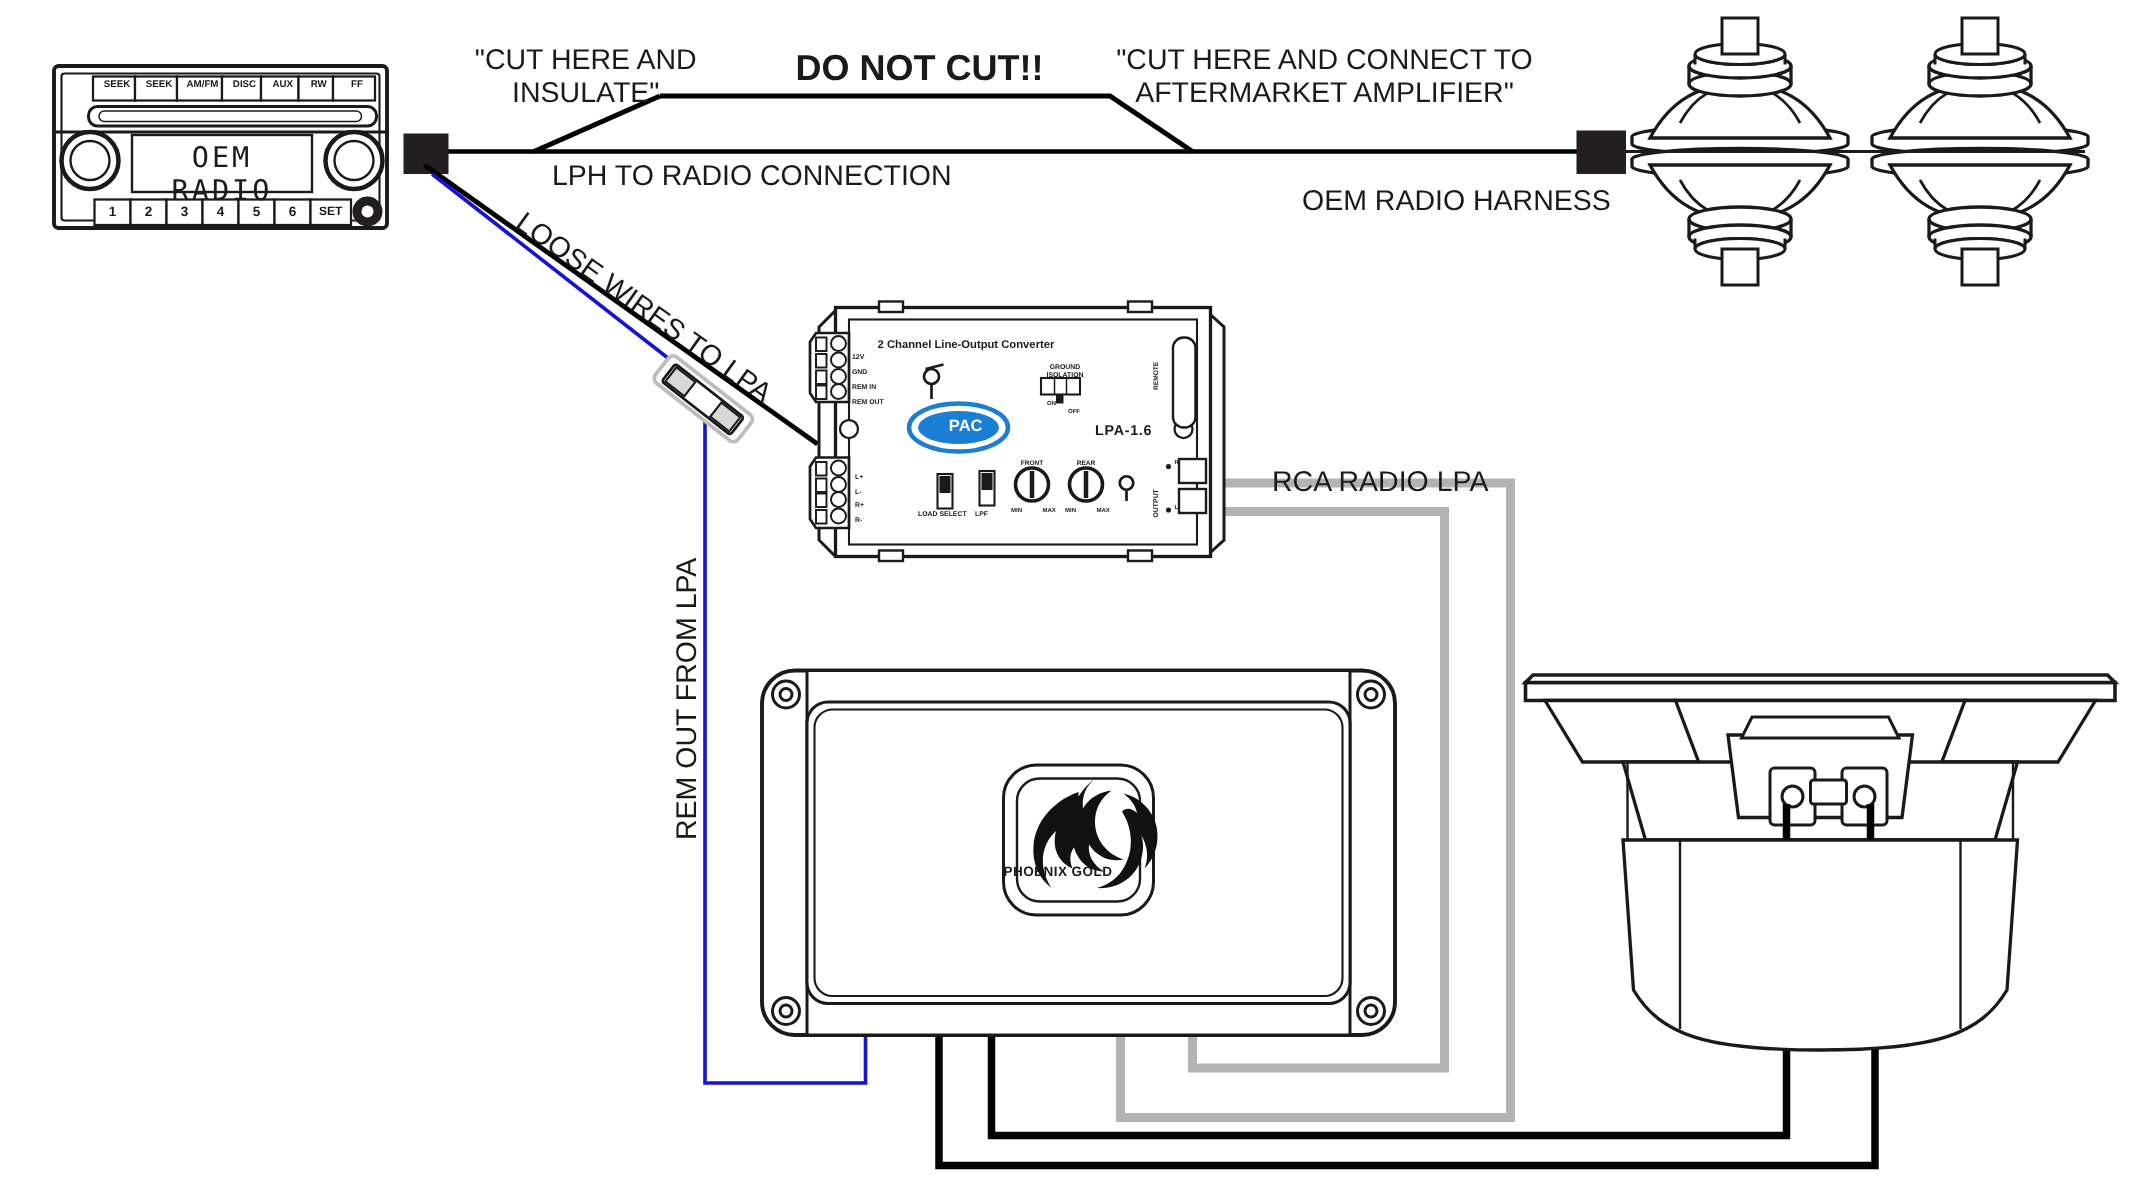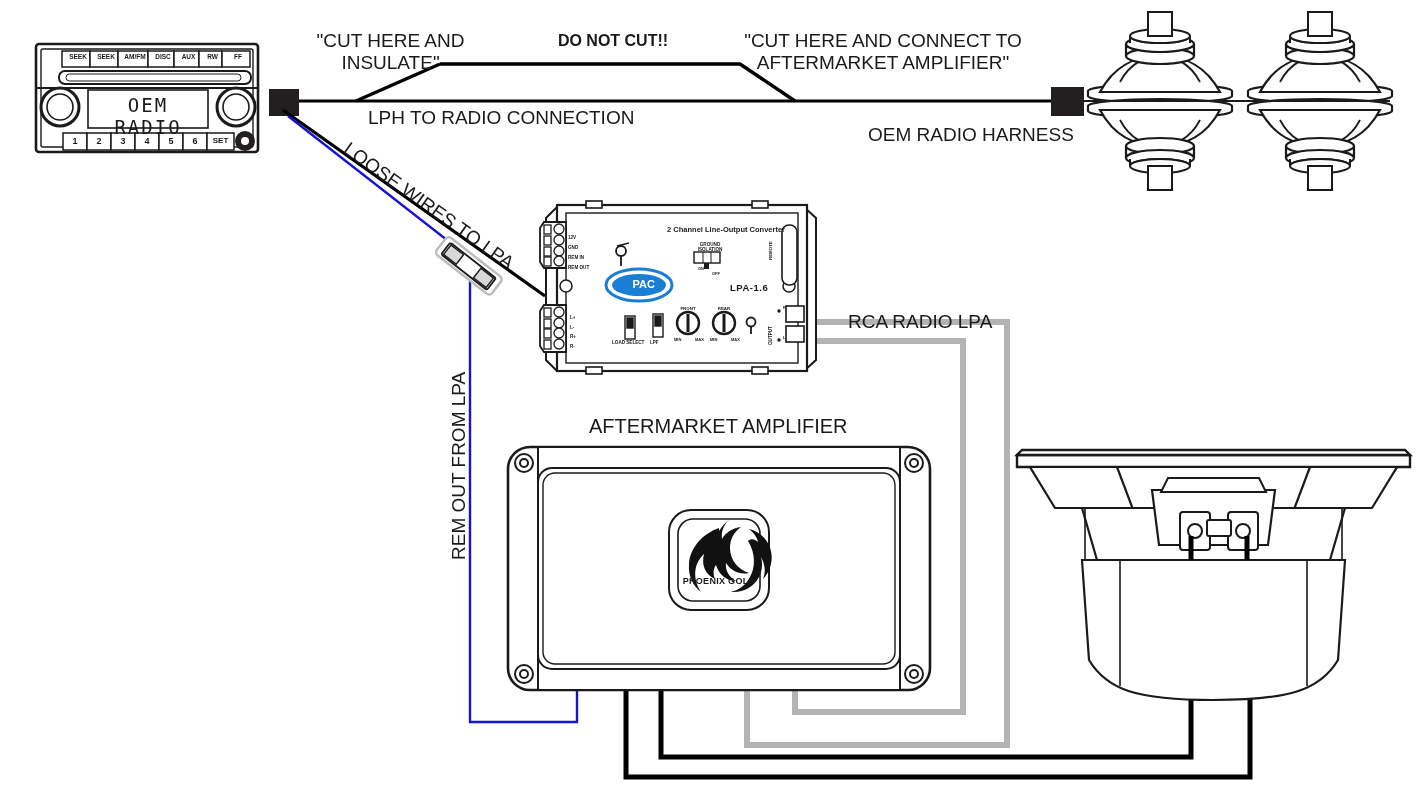--- a/index.html
+++ b/index.html
@@ -3,21 +3,21 @@
 <meta charset="utf-8">
 <style>
   html,body{margin:0;padding:0;background:#ffffff;}
   body{width:1419px;height:787px;position:relative;overflow:hidden;
        font-family:"Liberation Sans",sans-serif;color:#1a1a1a;}
   #stage{position:absolute;inset:0;width:1419px;height:787px;}
   svg.layer{position:absolute;left:0;top:0;width:1419px;height:787px;}
   .lbl{position:absolute;white-space:pre;line-height:1.18;color:#1a1a1a;}
   .lbl.c{text-align:center;}
   .t-quote{font-size:19px;}
-  .t-bold{font-size:16px;font-weight:bold;}
+  .t-bold{font-size:24px;font-weight:bold;}
   .t-mid{font-size:19px;}
   .t-amp{font-size:20px;}
   .rot-diag{transform-origin:0 0;}
   .rot-vert{transform-origin:0 0;}
 </style>
 </head>
 <body>
 
 <div id="stage">
 
@@ -292,21 +292,20 @@
   <div class="lbl t-mid" style="left:868px;top:124px;">OEM RADIO HARNESS</div>
 
   <div class="lbl t-mid" style="left:368px;top:107px;">LPH TO RADIO CONNECTION</div>
 
   <div class="lbl t-mid rot-diag" style="left:352px;top:138px;transform:rotate(35.5deg);">LOOSE WIRES TO LPA</div>
 
   <div class="lbl t-mid rot-vert" style="left:448px;top:560px;transform:rotate(-90deg);">REM OUT FROM LPA</div>
 
   <div class="lbl t-mid" style="left:848px;top:311px;">RCA RADIO LPA</div>
 
-  <div class="lbl t-amp" style="left:589px;top:415px;">AFTERMARKET AMPLIFIER</div>
 
   <div style="position:absolute;left:36px;top:44px;width:222px;height:108px;">
     <div style="position:absolute;left:28px;top:9px;width:194px;display:flex;">
       <span style="width:28px;text-align:center;font-size:6.5px;font-weight:bold;">SEEK</span>
       <span style="width:28px;text-align:center;font-size:6.5px;font-weight:bold;">SEEK</span>
       <span style="width:30px;text-align:center;font-size:6.5px;font-weight:bold;">AM/FM</span>
       <span style="width:26px;text-align:center;font-size:6.5px;font-weight:bold;">DISC</span>
       <span style="width:25px;text-align:center;font-size:6.5px;font-weight:bold;">AUX</span>
       <span style="width:23px;text-align:center;font-size:6.5px;font-weight:bold;">RW</span>
       <span style="width:28px;text-align:center;font-size:6.5px;font-weight:bold;">FF</span>
@@ -317,21 +316,21 @@
       <span style="width:24px;text-align:center;font-size:9px;font-weight:bold;">2</span>
       <span style="width:24px;text-align:center;font-size:9px;font-weight:bold;">3</span>
       <span style="width:24px;text-align:center;font-size:9px;font-weight:bold;">4</span>
       <span style="width:24px;text-align:center;font-size:9px;font-weight:bold;">5</span>
       <span style="width:24px;text-align:center;font-size:9px;font-weight:bold;">6</span>
       <span style="width:27px;text-align:center;font-size:8px;font-weight:bold;">SET</span>
     </div>
   </div>
 
   <div style="position:absolute;left:540px;top:200px;width:290px;height:175px;">
-    <div style="position:absolute;left:45px;top:25px;width:200px;text-align:right;font-size:7.5px;font-weight:bold;">2 Channel Line-Output Converter</div>
+    <div style="position:absolute;left:45px;top:25px;width:200px;text-align:left;font-size:7.5px;font-weight:bold;">2 Channel Line-Output Converter</div>
 
     <div style="position:absolute;left:28px;top:33px;font-size:4.6px;font-weight:bold;line-height:2.2;">
       <div>12V</div>
       <div>GND</div>
       <div>REM IN</div>
       <div>REM OUT</div>
     </div>
 
     <div style="position:absolute;left:30px;top:113px;font-size:4.6px;font-weight:bold;line-height:2.1;">
       <div>L+</div>
@@ -351,15 +350,15 @@
     <div style="position:absolute;left:134px;top:137px;font-size:4px;font-weight:bold;">MIN</div>
     <div style="position:absolute;left:155px;top:137px;font-size:4px;font-weight:bold;">MAX</div>
     <div style="position:absolute;left:170px;top:137px;font-size:4px;font-weight:bold;">MIN</div>
     <div style="position:absolute;left:191px;top:137px;font-size:4px;font-weight:bold;">MAX</div>
     <div style="position:absolute;left:228px;top:60px;font-size:4.4px;font-weight:bold;transform:rotate(-90deg);transform-origin:0 0;">REMOTE</div>
     <div style="position:absolute;left:228px;top:145px;font-size:4.6px;font-weight:bold;transform:rotate(-90deg);transform-origin:0 0;">OUTPUT</div>
     <div style="position:absolute;left:243px;top:105px;font-size:4px;font-weight:bold;">R</div>
     <div style="position:absolute;left:243px;top:135px;font-size:4px;font-weight:bold;">L</div>
   </div>
 
-  <div style="position:absolute;left:669px;top:576px;width:100px;text-align:center;font-size:9px;font-weight:bold;letter-spacing:0.3px;">PHOENIX GOLD</div>
+  <div style="position:absolute;left:669px;top:576px;width:100px;text-align:left;font-size:9px;font-weight:bold;letter-spacing:0.3px;">PHOENIX GOLD</div>
 
 </div>
 
 </body></html>

